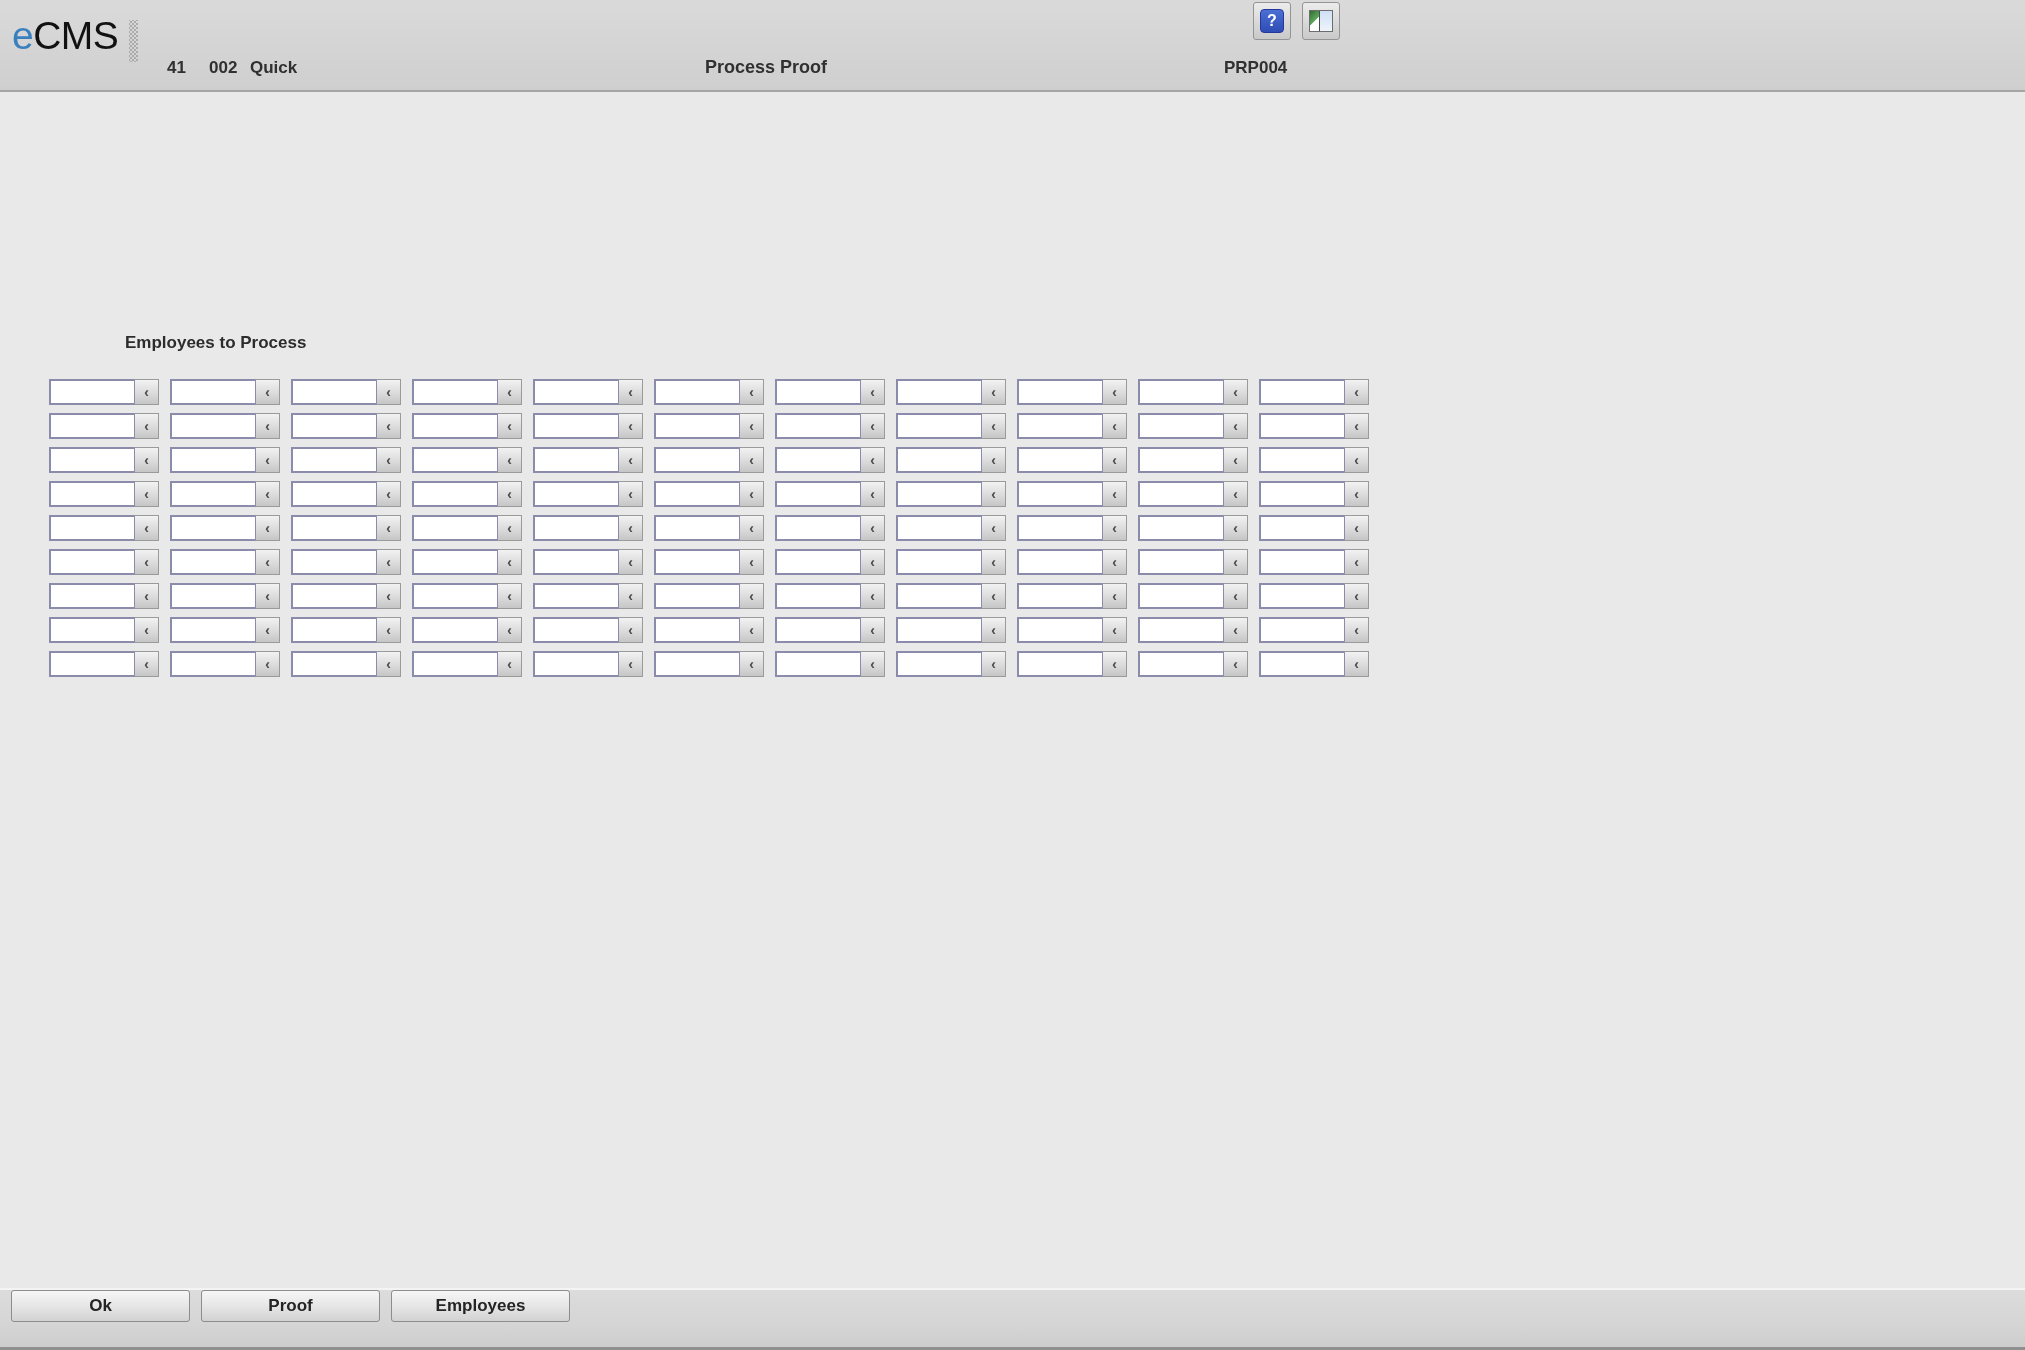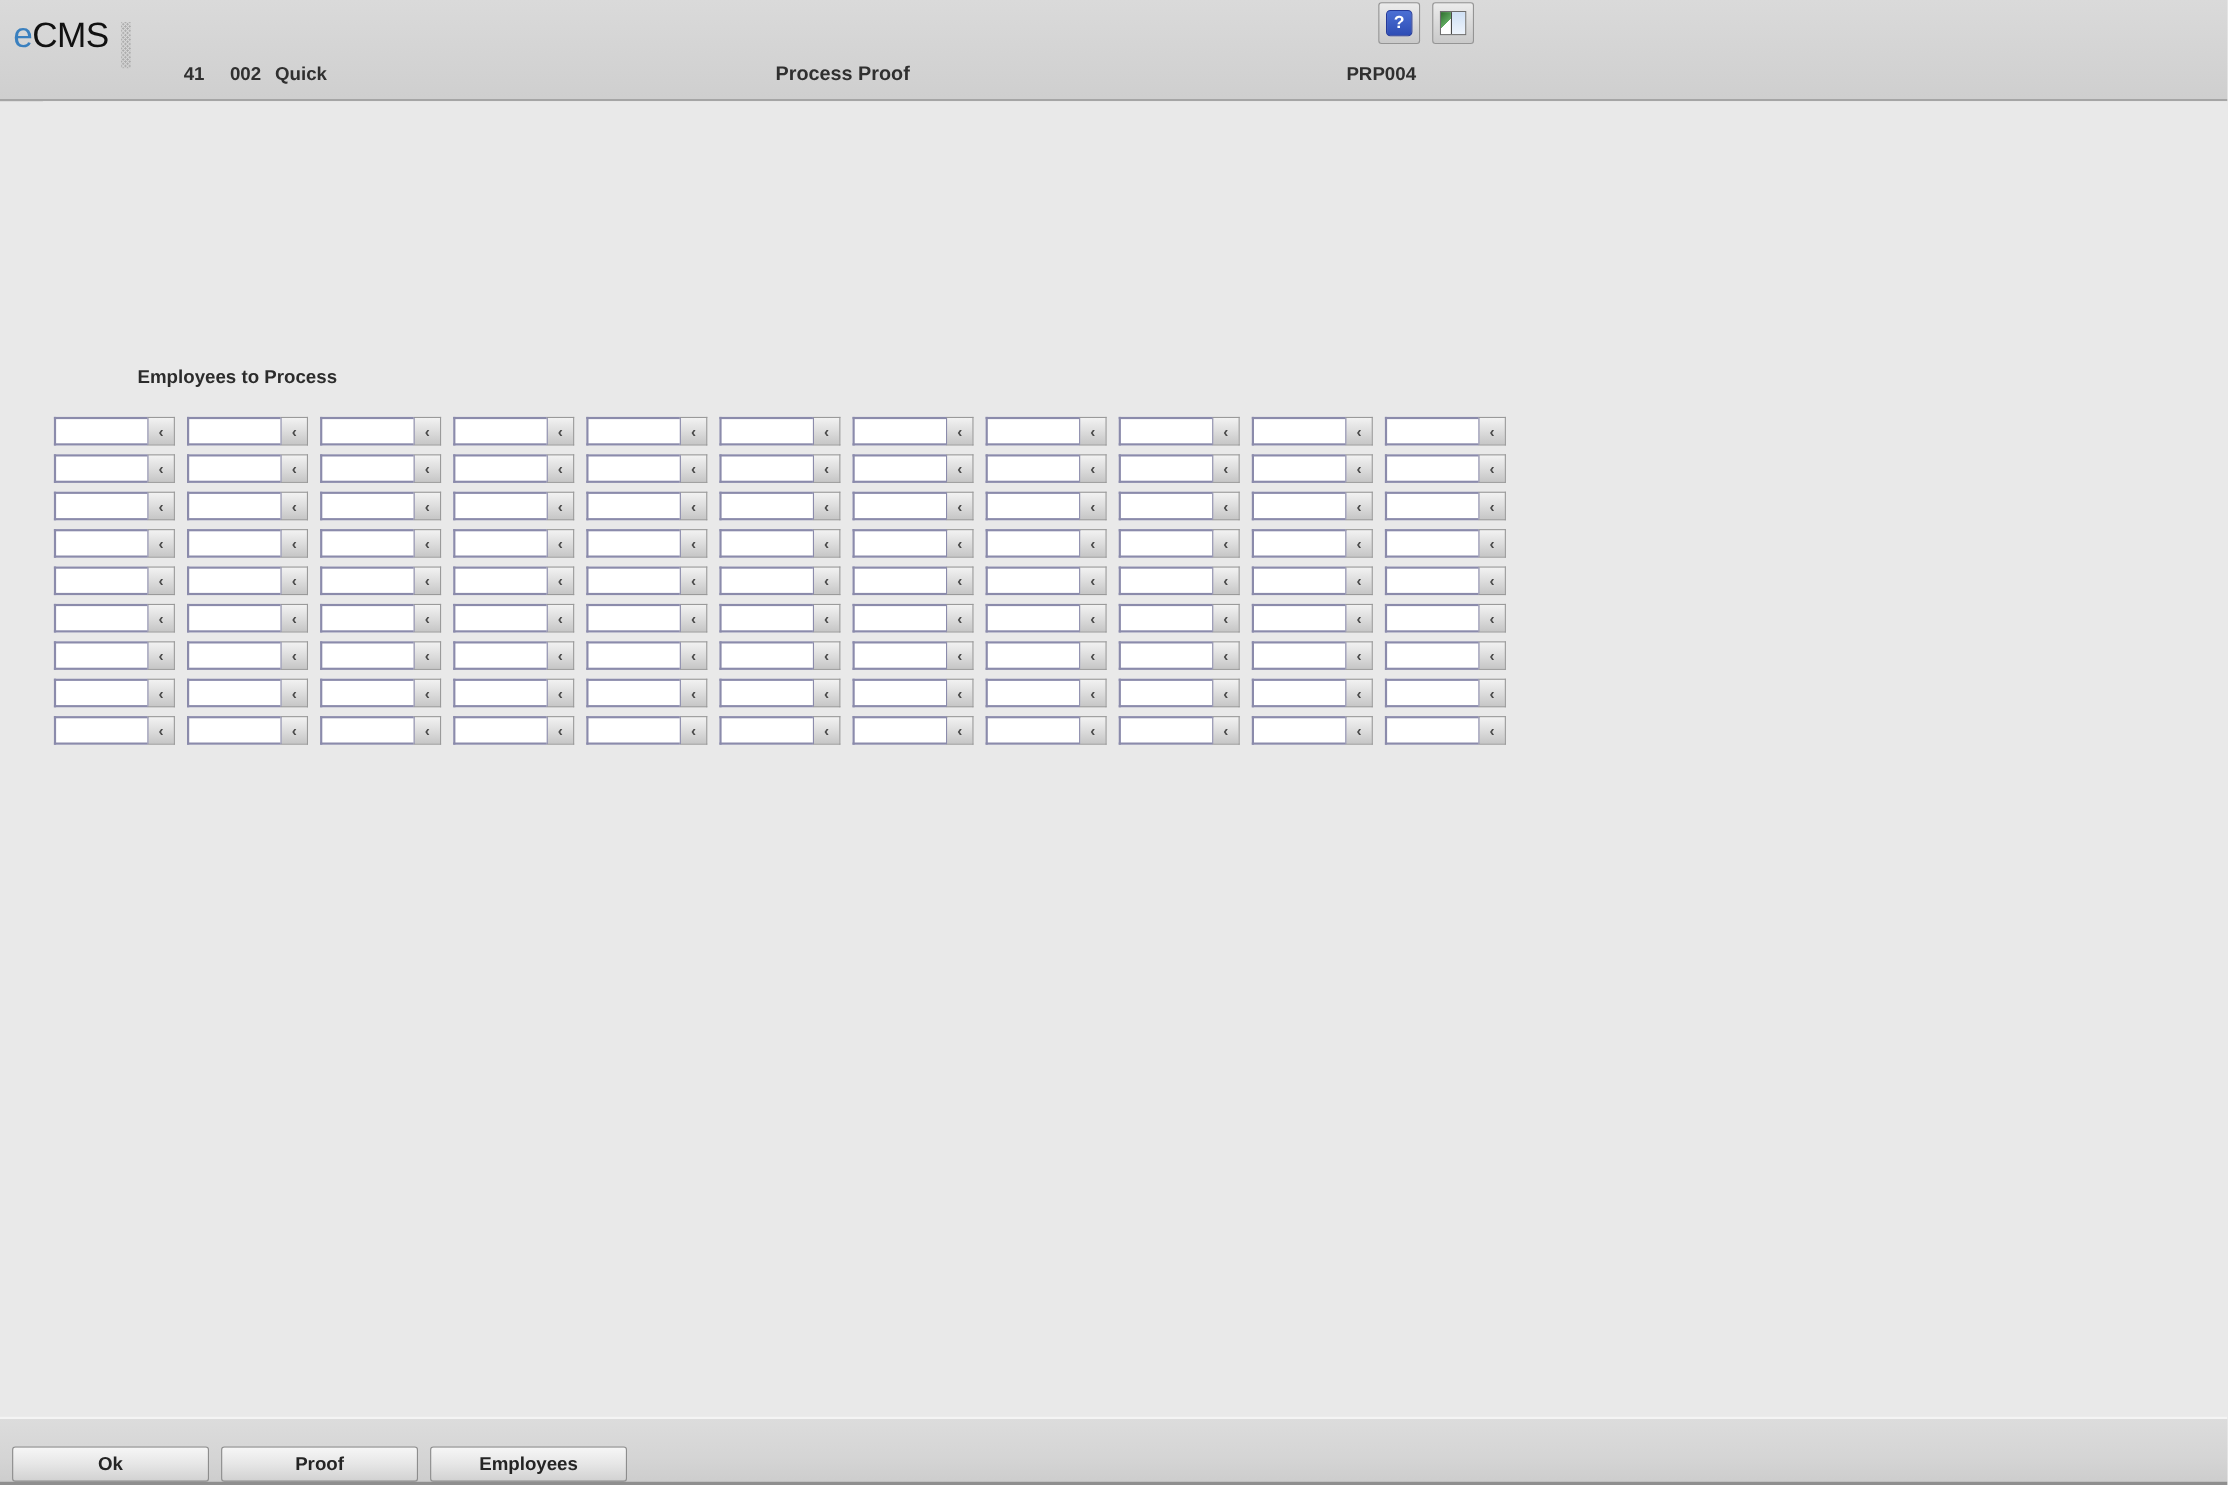--- a/index.html
+++ b/index.html
@@ -25,21 +25,21 @@
     border-bottom: 2px solid #a5a5a5;
   }
   .logo-wrap {
     position: absolute;
     left: 12px;
     top: 16px;
     display: flex;
     align-items: flex-start;
   }
   .logo-text {
-    font-size: 32px;
+    font-size: 39px;
     font-weight: 400;
     letter-spacing: -0.5px;
     line-height: 1;
     font-family: "Liberation Sans", sans-serif;
   }
   .logo-e { color: #3a80bf; }
   .logo-cms { color: #111111; }
   .logo-grip {
     width: 9px;
     height: 42px;
@@ -195,21 +195,21 @@
 
   
   .footer-bar {
     position: relative;
     width: 2025px;
     height: 62px;
     background: linear-gradient(to bottom, #dcdcdc 0%, #d5d5d5 60%, #cdcdcd 100%);
     border-top: 2px solid #f4f4f4;
     border-bottom: 3px solid #8f8f8f;
     display: flex;
-    align-items: flex-end;
+    align-items: flex-start;
     padding-left: 11px;
     gap: 11px;
   }
   .action-btn {
     width: 179px;
     height: 32px;
     border: 1px solid #8d8d8d;
     border-radius: 3px;
     background: linear-gradient(to bottom, #f6f6f6 0%, #e6e6e6 50%, #d2d2d2 100%);
     font-family: "Liberation Sans", sans-serif;

